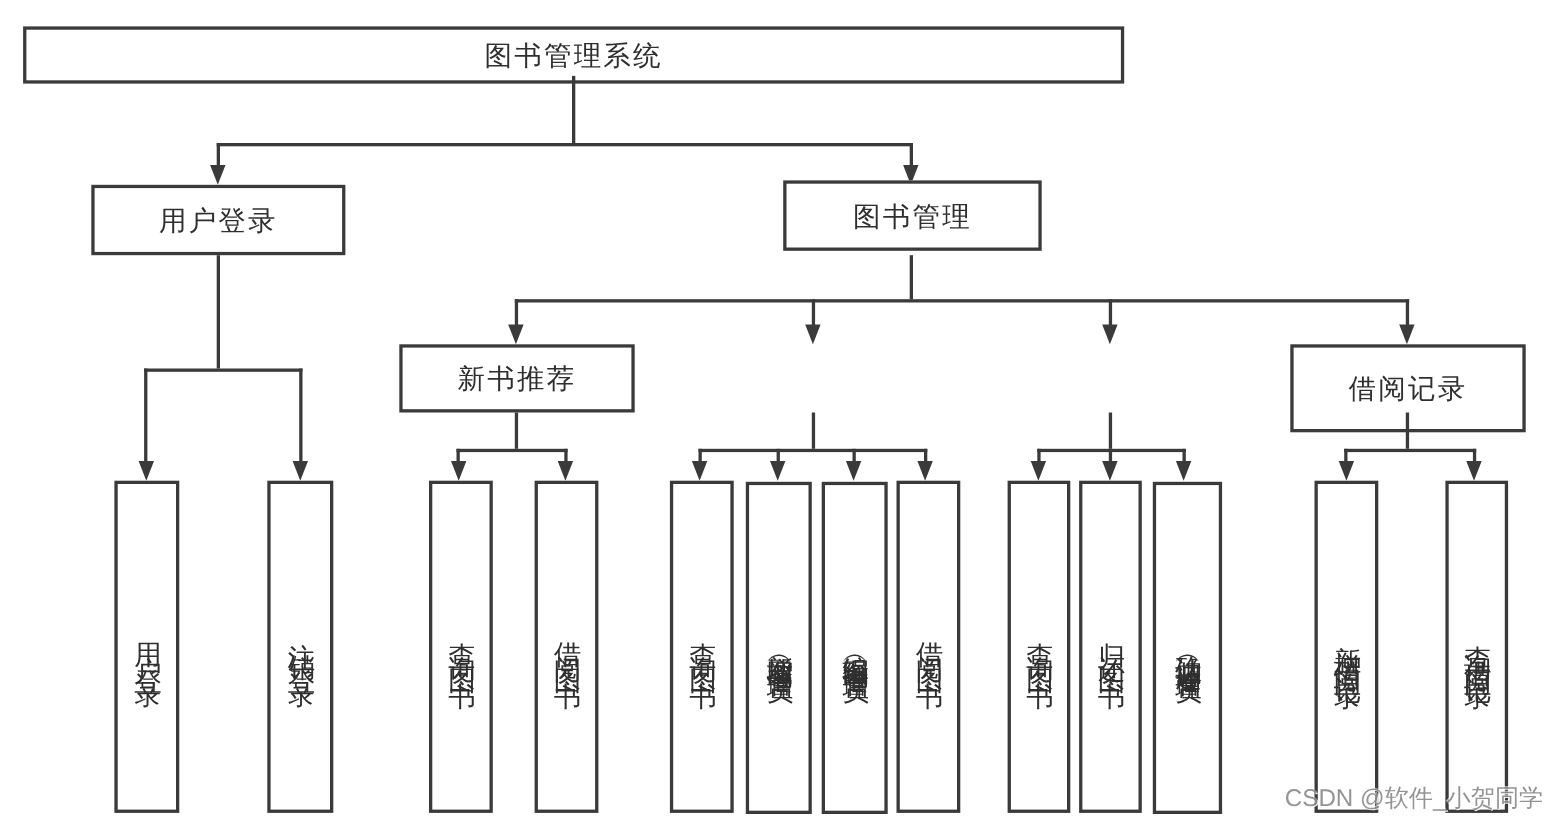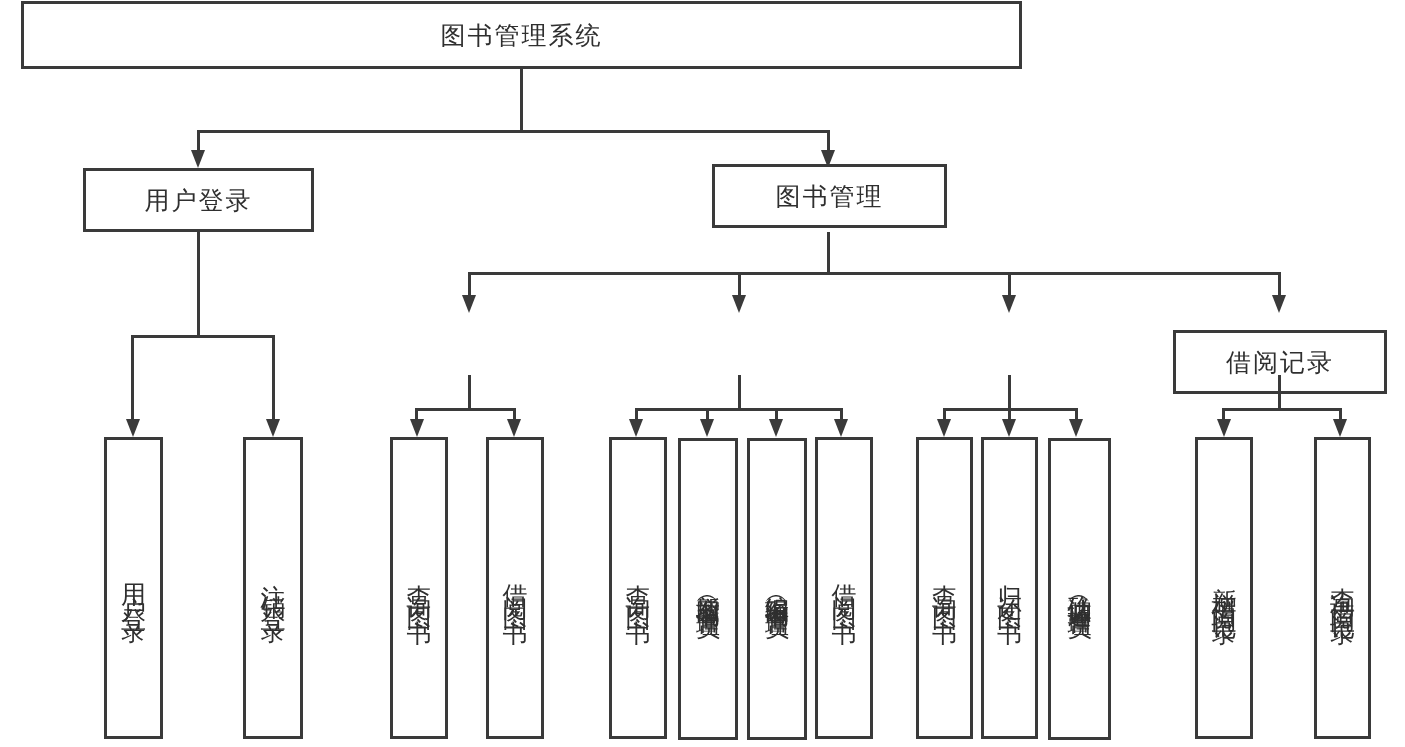--- a/index.html
+++ b/index.html
@@ -57,21 +57,21 @@
     text-shadow:1px 1px 0 rgba(255,255,255,.95), -1px -1px 0 rgba(255,255,255,.7);
     white-space:nowrap;
     pointer-events:none;
   }
 </style>
 </head>
 <body>
 
 <div class="canvas">
 
-  <div class="node h" style="left:21px;top:1px;width:1001px;height:68px">
+  <div class="node h" style="left:21px;top:24px;width:1001px;height:52px">
     <span>图书管理系统</span>
   </div>
 
   <div class="vl" style="left:520px;top:69px;height:61px"></div>
   <div class="hl" style="left:197px;top:130px;width:633px"></div>
   <div class="vl" style="left:197px;top:130px;height:22px"></div>
   <div class="arrow" style="left:191px;top:150px"></div>
   <div class="vl" style="left:827px;top:130px;height:22px"></div>
   <div class="arrow" style="left:821px;top:150px"></div>
 
@@ -93,21 +93,24 @@
   <div class="hl" style="left:468px;top:272px;width:813px"></div>
   <div class="vl" style="left:468px;top:272px;height:24px"></div>
   <div class="arrow" style="left:462px;top:295px"></div>
   <div class="vl" style="left:738px;top:272px;height:24px"></div>
   <div class="arrow" style="left:732px;top:295px"></div>
   <div class="vl" style="left:1008px;top:272px;height:24px"></div>
   <div class="arrow" style="left:1002px;top:295px"></div>
   <div class="vl" style="left:1278px;top:272px;height:24px"></div>
   <div class="arrow" style="left:1272px;top:295px"></div>
 
-  <div class="node h" style="left:1173px;top:330px;width:214px;height:64px">
+  <div class="node h" style="left:363px;top:313px;width:214px;height:62px">
+    <span>新书推荐</span>
+  </div>
+  <div class="node h" style="left:1173px;top:313px;width:214px;height:80px">
     <span>借阅记录</span>
   </div>
 
   <div class="vl" style="left:468px;top:375px;height:33px"></div>
   <div class="hl" style="left:415px;top:408px;width:101px"></div>
   <div class="vl" style="left:415px;top:408px;height:13px"></div>
   <div class="arrow" style="left:410px;top:419px"></div>
   <div class="vl" style="left:513px;top:408px;height:13px"></div>
   <div class="arrow" style="left:507px;top:419px"></div>
 
@@ -175,14 +178,15 @@
     <span class="ls9">确认归还（管理员）</span>
   </div>
 
   <div class="node v" style="left:1195px;top:437px;width:58px;height:302px">
     <span class="ls6">新增借阅记录</span>
   </div>
   <div class="node v" style="left:1314px;top:437px;width:57px;height:302px">
     <span class="ls6">查询借阅记录</span>
   </div>
 
+  <div class="watermark">CSDN @软件_小贺同学</div>
 
 </div>
 
 </body></html>

